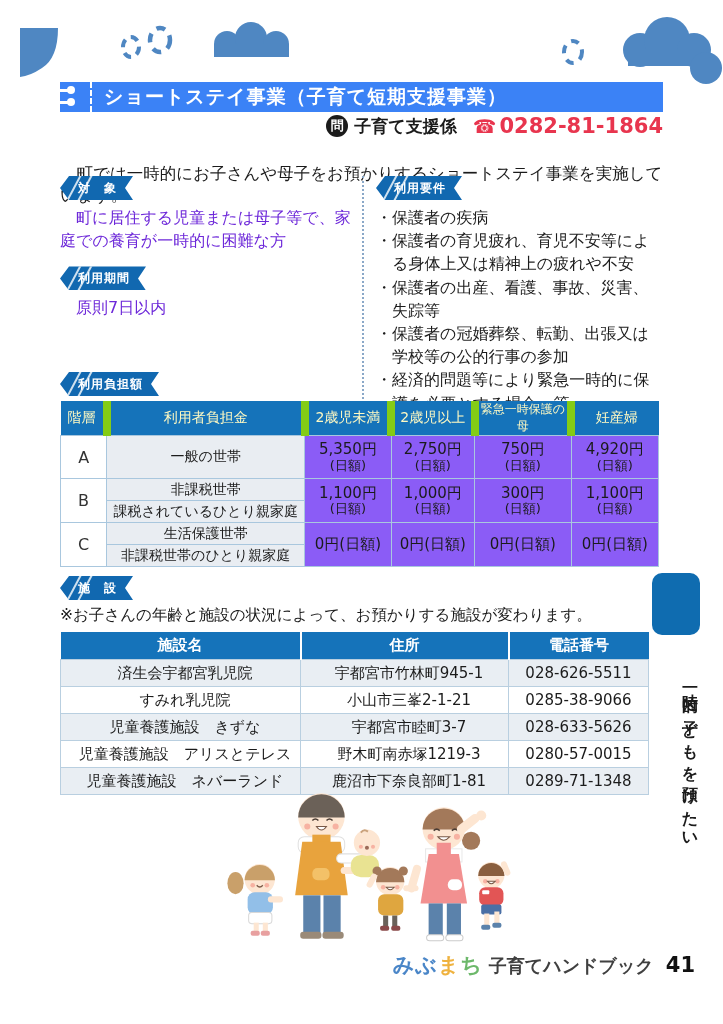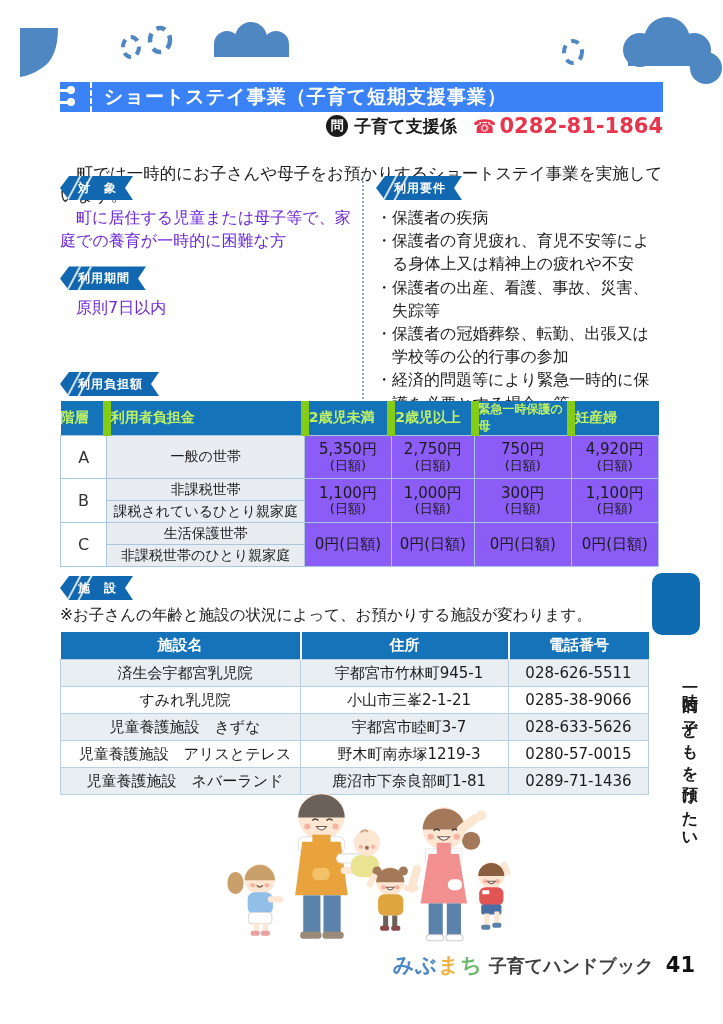--- a/index.html
+++ b/index.html
@@ -44,21 +44,21 @@
 
   
   .fee-section{position:absolute;left:60px;top:372px;width:600px;}
   .fee-table{border-collapse:collapse;table-layout:fixed;width:599px;margin-top:5px;}
   .fee-table col.c-tier{width:46px;}
   .fee-table col.c-cat{width:197px;}
   .fee-table col.c-f1{width:86px;}
   .fee-table col.c-f2{width:83px;}
   .fee-table col.c-f3{width:96px;}
   .fee-table col.c-f4{width:87px;}
-  .fee-table th{background:#1573ba;color:#bef264;font-weight:bold;font-size:14px;height:30px;text-align:left;padding:0;}
+  .fee-table th{background:#1573ba;color:#fef9c3;font-weight:normal;font-size:14px;height:30px;text-align:center;padding:0;}
   .fee-table th + th{border-left:8px solid #84cc16;}
   .fee-table th:nth-child(5){font-size:12px;}
   .fee-table td{border:1px solid #a9c7de;text-align:center;vertical-align:middle;padding:0 2px;}
   .fee-table td.tier{font-size:16px;color:#333;background:#fff;}
   .fee-table td.cat{background:#e9edf2;font-size:14px;color:#1b1b1b;}
   .fee-table td.fee{background:#8b5cf6;color:#1b1b1b;}
   .fee-table tr.row-a td{height:42px;}
   .fee-table tr.sub td{height:21px;}
   .fee-table tr.subrow td.cat{border-top:1px solid #ccd9e4;}
   .fee-table .amt{display:block;font-size:15px;line-height:1.25;}
@@ -278,21 +278,21 @@
           <td class="tel">028-633-5626</td>
         </tr>
         <tr>
           <td class="name">児童養護施設　アリスとテレス</td>
           <td class="addr">野木町南赤塚1219-3</td>
           <td class="tel">0280-57-0015</td>
         </tr>
         <tr class="shade">
           <td class="name">児童養護施設　ネバーランド</td>
           <td class="addr">鹿沼市下奈良部町1-81</td>
-          <td class="tel">0289-71-1436</td>
+          <td class="tel">0289-71-1348</td>
         </tr>
       </tbody>
     </table>
   </div>
 
   <svg class="illustration" viewBox="0 0 290 180" xmlns="http://www.w3.org/2000/svg">
     <g>
       <ellipse cx="10" cy="108" rx="8" ry="11" fill="#c9a06a"></ellipse>
       <circle cx="34" cy="104" r="15" fill="#fde6d2"></circle>
       <path d="M19,105 a15,15 0 0 1 30,0 z" fill="#c9a06a"></path>

